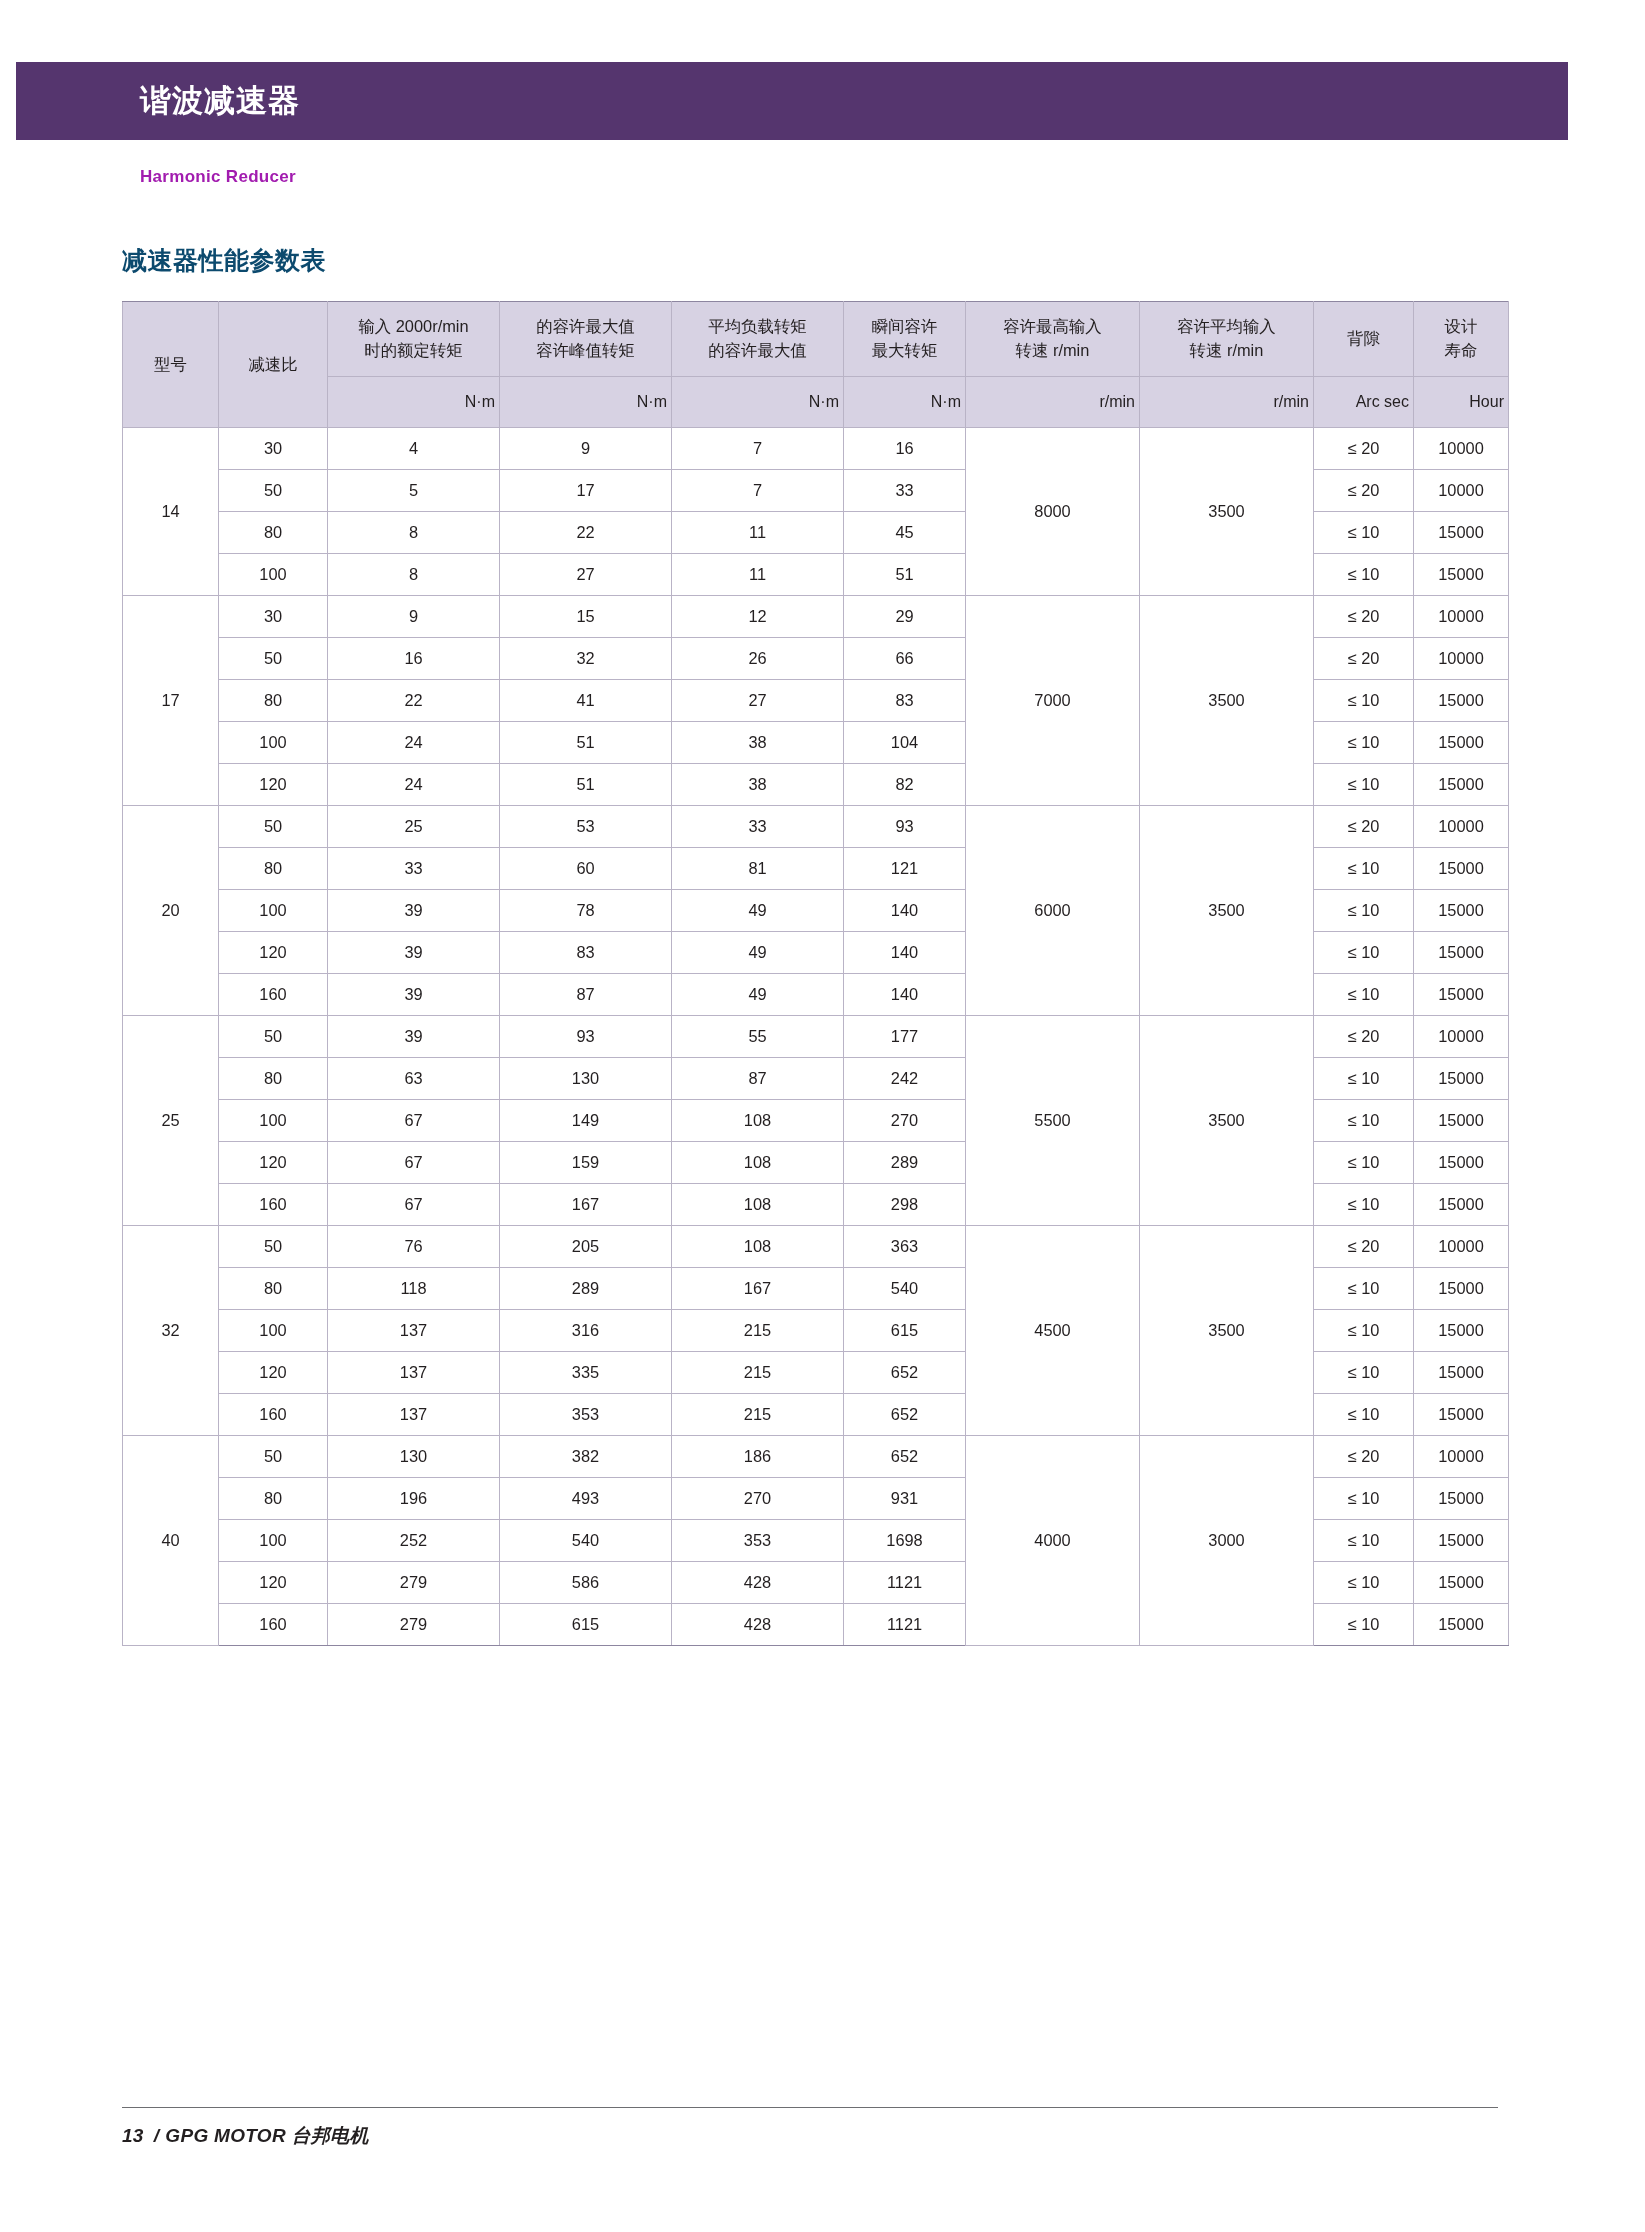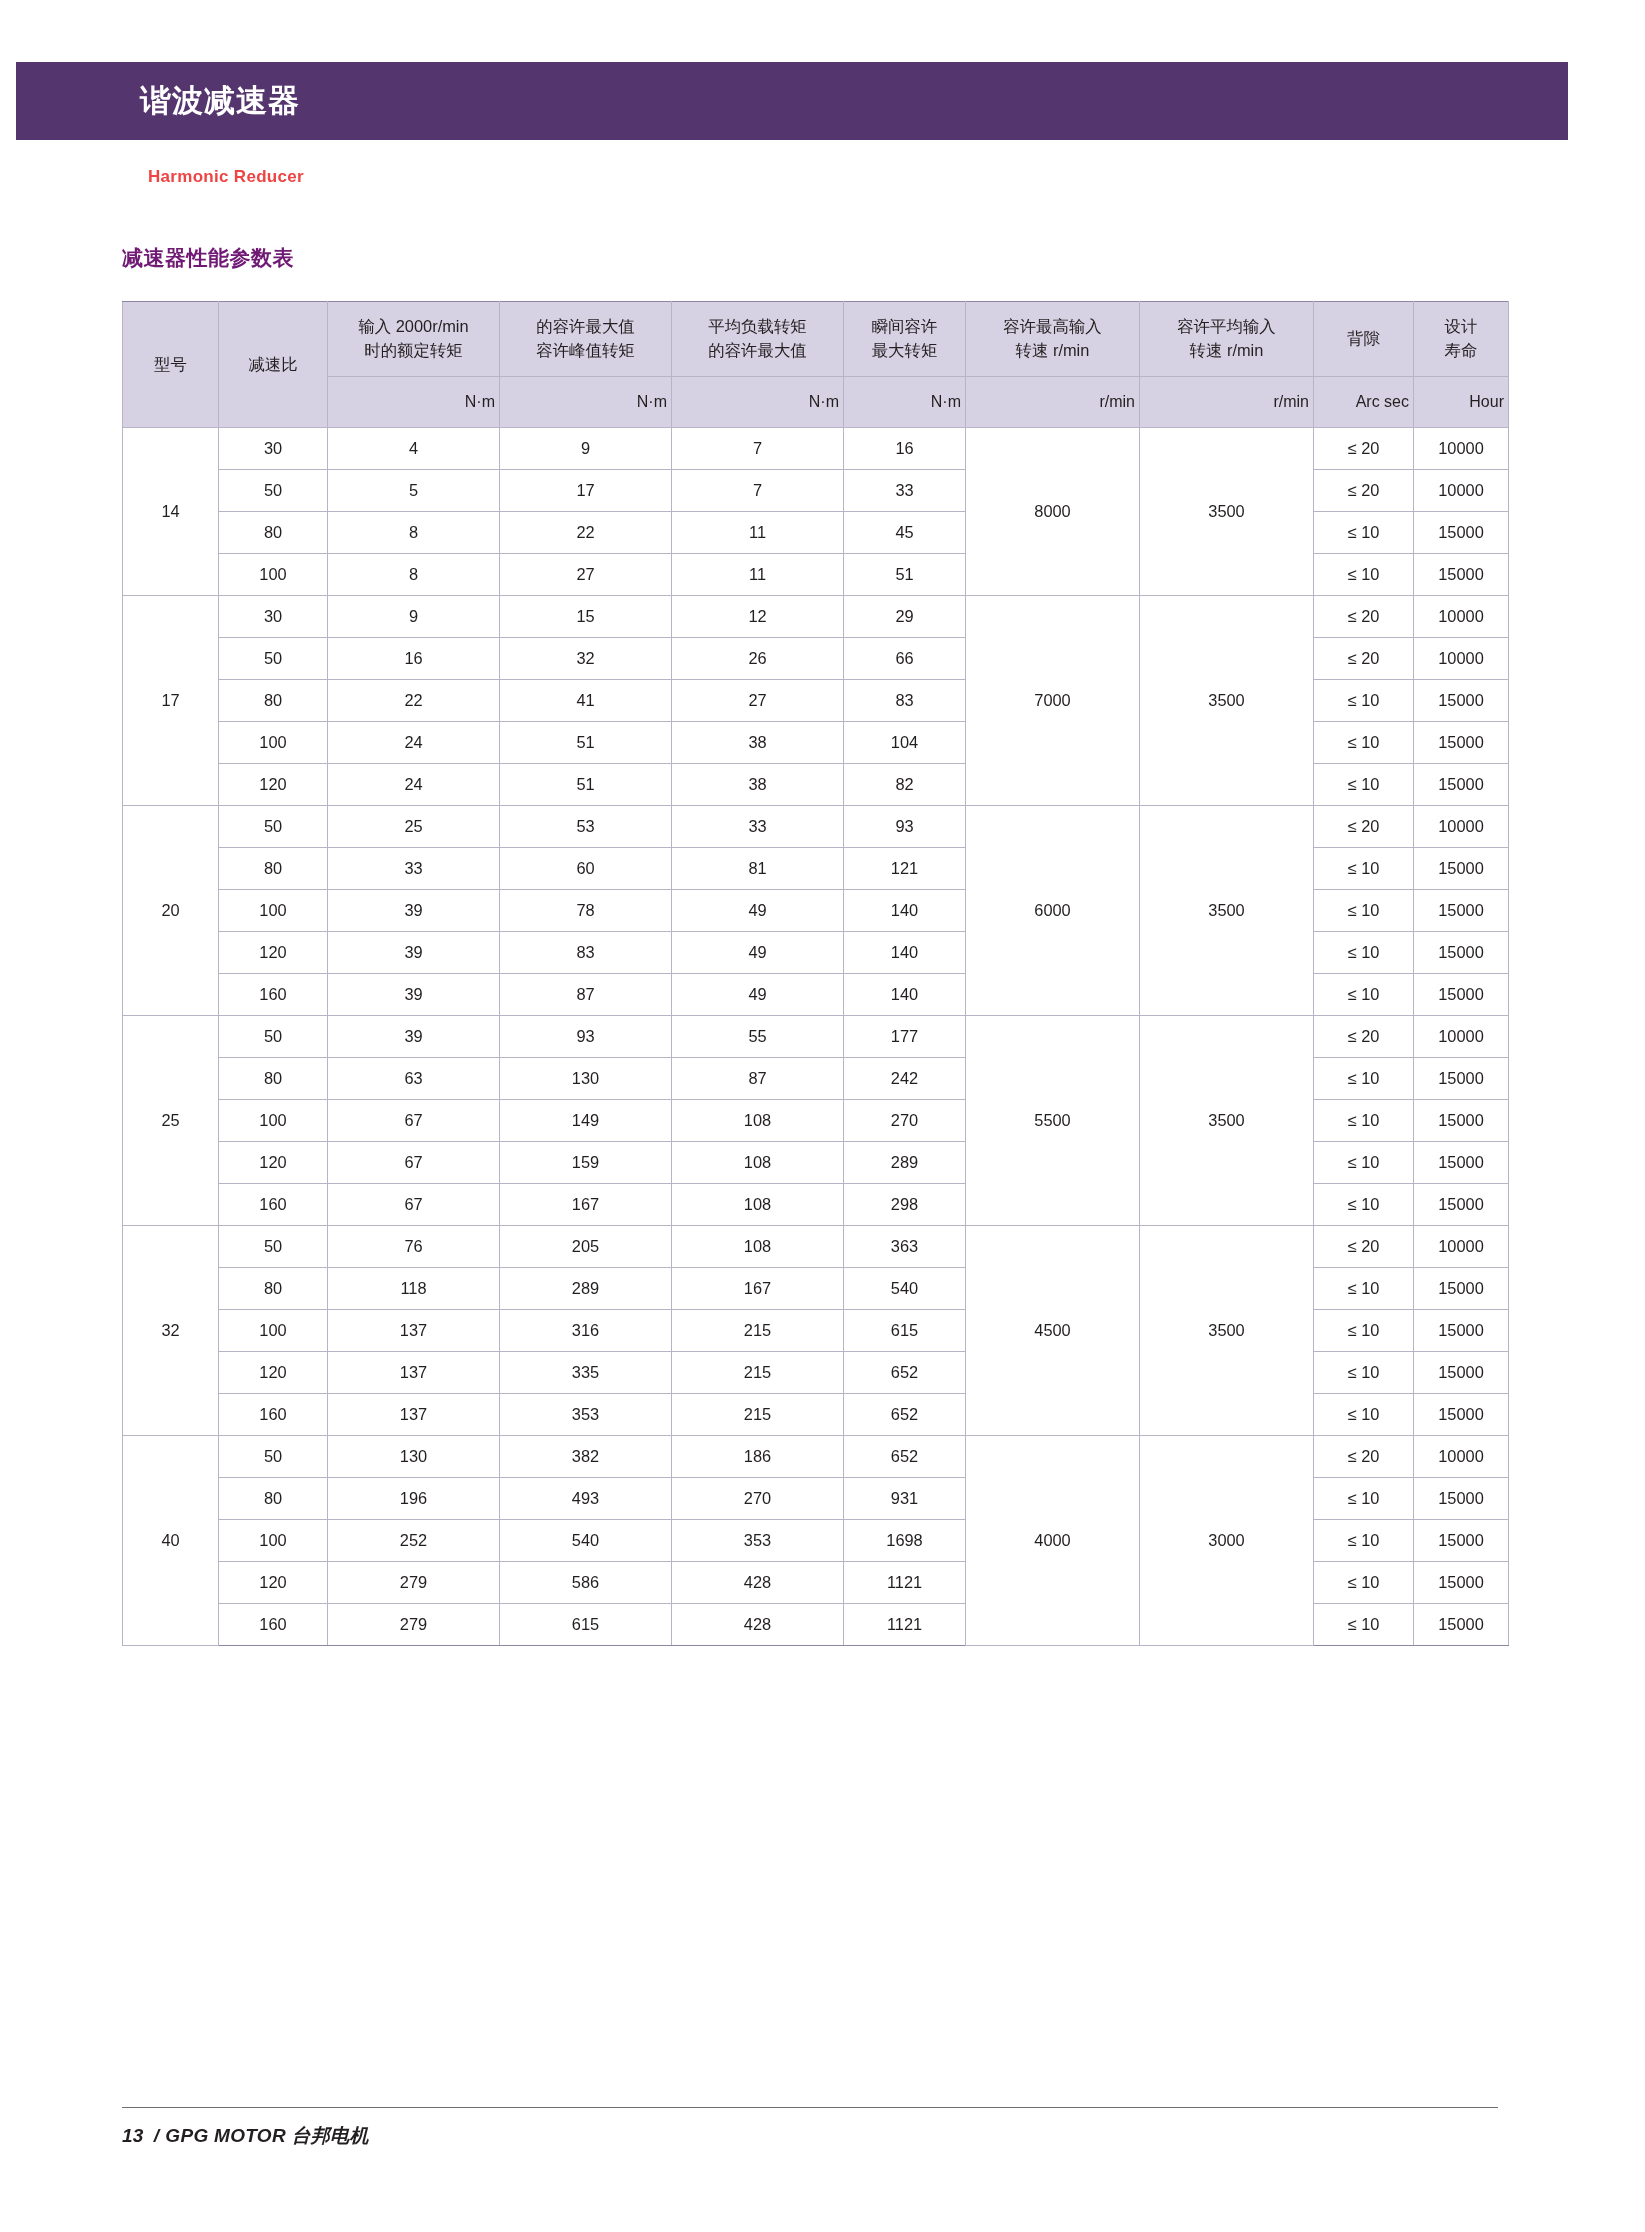--- a/index.html
+++ b/index.html
@@ -36,36 +36,36 @@
     position: absolute;
     left: 124px;
     top: 80px;
     font-size: 31px;
     font-weight: bold;
     color: #ffffff;
     letter-spacing: 1px;
   }
   .header-sub {
     position: absolute;
-    left: 132px;
+    left: 124px;
     top: 167px;
     font-size: 17px;
     font-weight: bold;
-    color: #ef4444;
+    color: #a21caf;
     letter-spacing: 0.3px;
   }
 
   
   .section-title {
     position: absolute;
     left: 106px;
     top: 244px;
-    font-size: 21px;
+    font-size: 25px;
     font-weight: bold;
-    color: #701a75;
+    color: #0c4a6e;
     letter-spacing: 0.5px;
   }
 
   
   .table-wrap {
     position: absolute;
     left: 106px;
     top: 301px;
     width: 1376px;
   }

